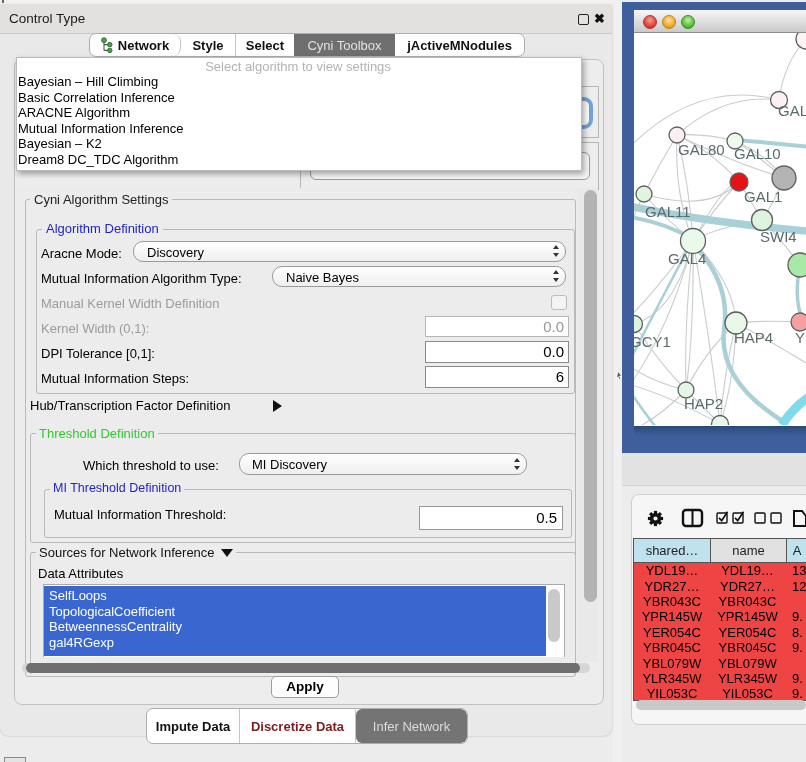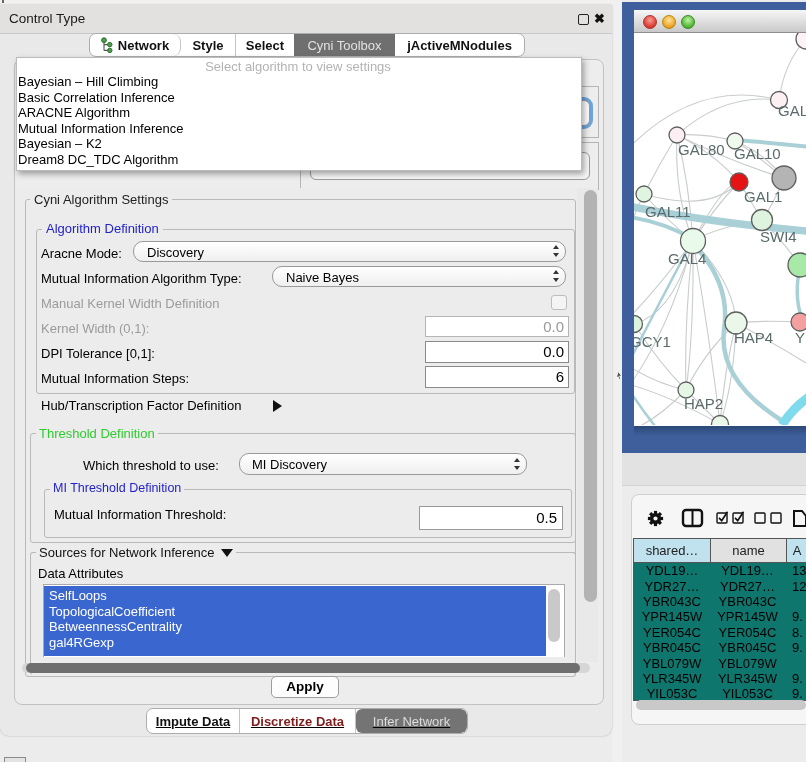--- a/index.html
+++ b/index.html
@@ -71,21 +71,21 @@
 
 <div class="abs bold" style="left:41px;top:321px;font-size:13px;color:#9b9b9b;">Kernel Width (0,1):</div>
 <div class="abs" style="left:425px;top:316px;width:138px;height:19px;border:1px solid #b5b5b5;background:#fff;font-size:15px;color:#999;text-align:right;padding-right:4px;line-height:19px;">0.0</div>
 
 <div class="abs bold" style="left:41px;top:346px;font-size:13px;color:#000;">DPI Tolerance [0,1]:</div>
 <div class="abs" style="left:425px;top:341px;width:138px;height:20px;border:1px solid #8a8a8a;background:#fff;font-size:15px;color:#000;text-align:right;padding-right:4px;line-height:20px;">0.0</div>
 
 <div class="abs bold" style="left:41px;top:371px;font-size:13px;color:#000;">Mutual Information Steps:</div>
 <div class="abs" style="left:425px;top:366px;width:138px;height:20px;border:1px solid #8a8a8a;background:#fff;font-size:15px;color:#000;text-align:right;padding-right:4px;line-height:20px;">6</div>
 
-<div class="abs bold" style="left:41px;top:398px;font-size:13px;color:#000;">Hub/Transcription Factor Definition</div>
+<div class="abs bold" style="left:30px;top:398px;font-size:13px;color:#000;">Hub/Transcription Factor Definition</div>
 <div class="abs" style="left:273px;top:400px;width:0;height:0;border-left:9px solid #111;border-top:6.5px solid transparent;border-bottom:6.5px solid transparent;"></div>
 
 <div class="abs" style="left:30px;top:433px;width:544px;height:108px;border:1px solid #b9b9b9;border-radius:3px;"></div>
 <div class="abs" style="left:36px;top:426px;background:#ececec;padding:0 3px;font-size:13px;color:#2ecc2e;">Threshold Definition</div>
 
 <div class="abs bold" style="left:83px;top:458px;font-size:13px;color:#000;">Which threshold to use:</div>
 <div class="abs combo" style="left:239px;top:453px;width:288px;height:22px;"></div>
 <div class="abs stepper" style="left:514px;top:458px;"></div>
 <div class="abs" style="left:252px;top:457px;font-size:13px;color:#000;">MI Discovery</div>
 
@@ -104,21 +104,21 @@
 <div class="abs" style="left:548px;top:589px;width:12px;height:53px;background:#c9c9c9;border-radius:6px;"></div>
 
 <div class="abs" style="left:22px;top:663px;width:568px;height:10px;background:#d6d6d6;border-radius:5px;"></div>
 <div class="abs" style="left:26px;top:663px;width:554px;height:10px;background:#6f6f6f;border-radius:5px;"></div>
 
 <div class="abs" style="left:577px;top:188px;width:21px;height:474px;background:#e9e9e9;"></div>
 <div class="abs" style="left:584px;top:190px;width:13px;height:412px;background:#b3b3b3;border-radius:7px;"></div>
 
 <div class="abs" style="left:271px;top:676px;width:66px;height:20px;background:#fdfdfd;border:1px solid #9d9d9d;border-radius:5px;text-align:center;line-height:20px;font-size:13.5px;font-weight:bold;color:#000;">Apply</div>
 
-<div class="abs" style="left:146px;top:708px;height:26px;background:#fff;border:1px solid #adadad;border-radius:7px;display:flex;overflow:hidden;box-sizing:border-box;text-decoration:underline;">
+<div class="abs" style="left:146px;top:708px;height:36px;background:#fff;border:1px solid #adadad;border-radius:7px;display:flex;overflow:hidden;box-sizing:border-box;">
   <div style="width:93px;display:flex;align-items:center;justify-content:center;border-right:1px solid #c4c4c4;box-sizing:border-box;font-size:13px;font-weight:bold;color:#111;">Impute Data</div>
   <div style="width:116px;display:flex;align-items:center;justify-content:center;box-sizing:border-box;font-size:13px;font-weight:bold;color:#7f1d1d;border-right:1px solid #c4c4c4;">Discretize Data</div>
   <div style="width:111px;display:flex;align-items:center;justify-content:center;background:#747474;border-radius:6px;box-sizing:border-box;font-size:13px;color:#dcdcdc;">Infer Network</div>
 </div>
 
 <div class="abs" style="left:16px;top:57px;width:564px;height:112px;background:#fff;border:1px solid #bbb;box-shadow:2px 3px 6px rgba(0,0,0,.35);"></div>
 <div class="abs" style="left:16px;top:59px;width:564px;text-align:center;font-size:13px;color:#b3b3b3;">Select algorithm to view settings</div>
 <div class="abs" style="left:18px;top:74px;font-size:13px;line-height:15.6px;color:#000;">Bayesian – Hill Climbing<br>Basic Correlation Inference<br><span class="bold">ARACNE Algorithm</span><br>Mutual Information Inference<br>Bayesian – K2<br>Dream8 DC_TDC Algorithm</div>
 
 <div class="abs" style="left:4px;top:757px;width:20px;height:14px;border:1.5px solid #8a8a8a;background:#e3e3e3;"></div>
@@ -245,21 +245,21 @@
       <rect x="87" y="5" width="10" height="10" rx="1"></rect>
       <rect x="109" y="5" width="10" height="10" rx="1"></rect>
       <rect x="125" y="5" width="10" height="10" rx="1"></rect>
     </g>
     <path d="M73 9.8 L75.7 12.6 L81.5 3.8" stroke="#111" stroke-width="1.7" fill="none"></path>
     <path d="M89 9.8 L91.7 12.6 L97.5 3.8" stroke="#111" stroke-width="1.7" fill="none"></path>
     <path d="M148 3 L156 3 L160 8 L160 18 L148 18 Z" fill="none" stroke="#111" stroke-width="2"></path>
   </svg>
 </div>
 
-<div class="abs" style="left:633px;top:538px;width:173px;height:161px;background:#0f766e;border:1px solid #555;border-right:none;overflow:hidden;">
+<div class="abs" style="left:633px;top:538px;width:173px;height:161px;background:#ef4444;border:1px solid #555;border-right:none;overflow:hidden;">
   <div style="display:flex;height:23px;border-bottom:1px solid #555;">
     <div style="width:76px;background:#bfe2ee;border-right:1px solid #555;text-align:center;line-height:23px;font-size:13px;color:#222;">shared…</div>
     <div style="width:75px;background:#e1e1e1;border-right:1px solid #555;text-align:center;line-height:23px;font-size:13px;color:#222;">name</div>
     <div style="flex:1;background:#bfe2ee;text-align:center;line-height:23px;font-size:13px;color:#222;">A</div>
   </div>
   <div style="font-size:13px;color:#000;">
     <div style="display:flex;height:15.4px;align-items:center;">
         <div style="width:76px;text-align:center;">YDL19…</div>
         <div style="width:75px;text-align:center;">YDL19…</div>
         <div style="flex:1;padding-left:7px;">13</div>

